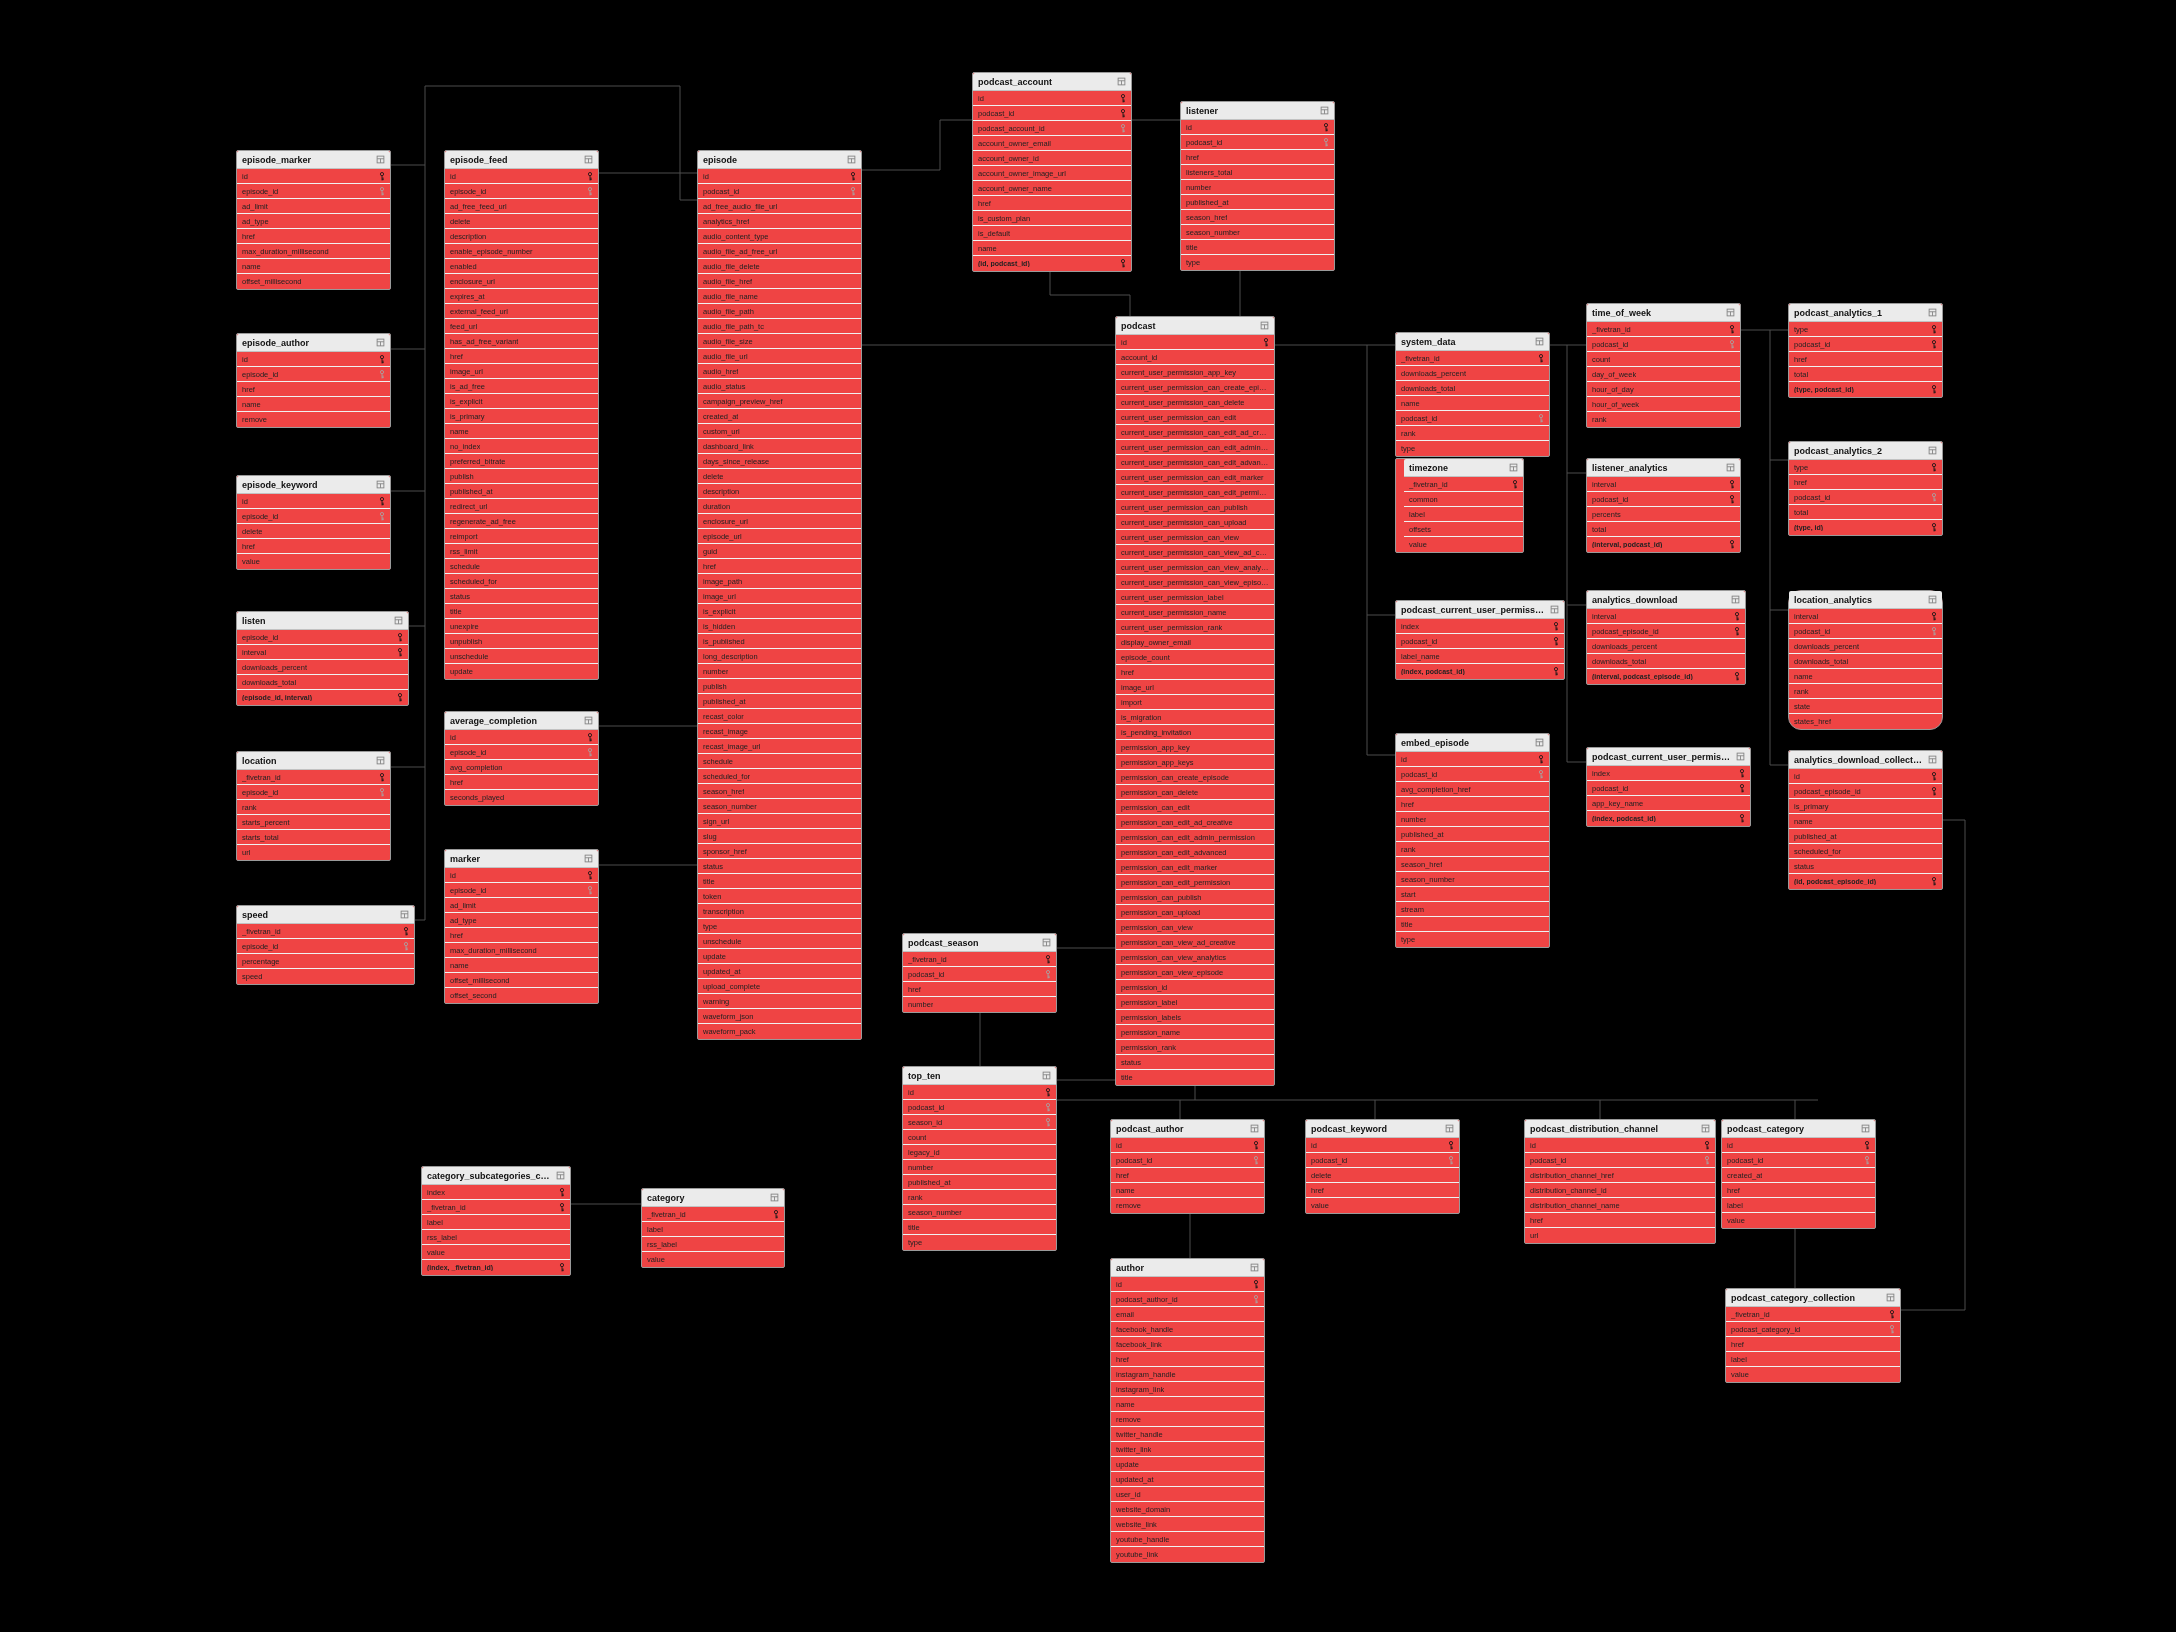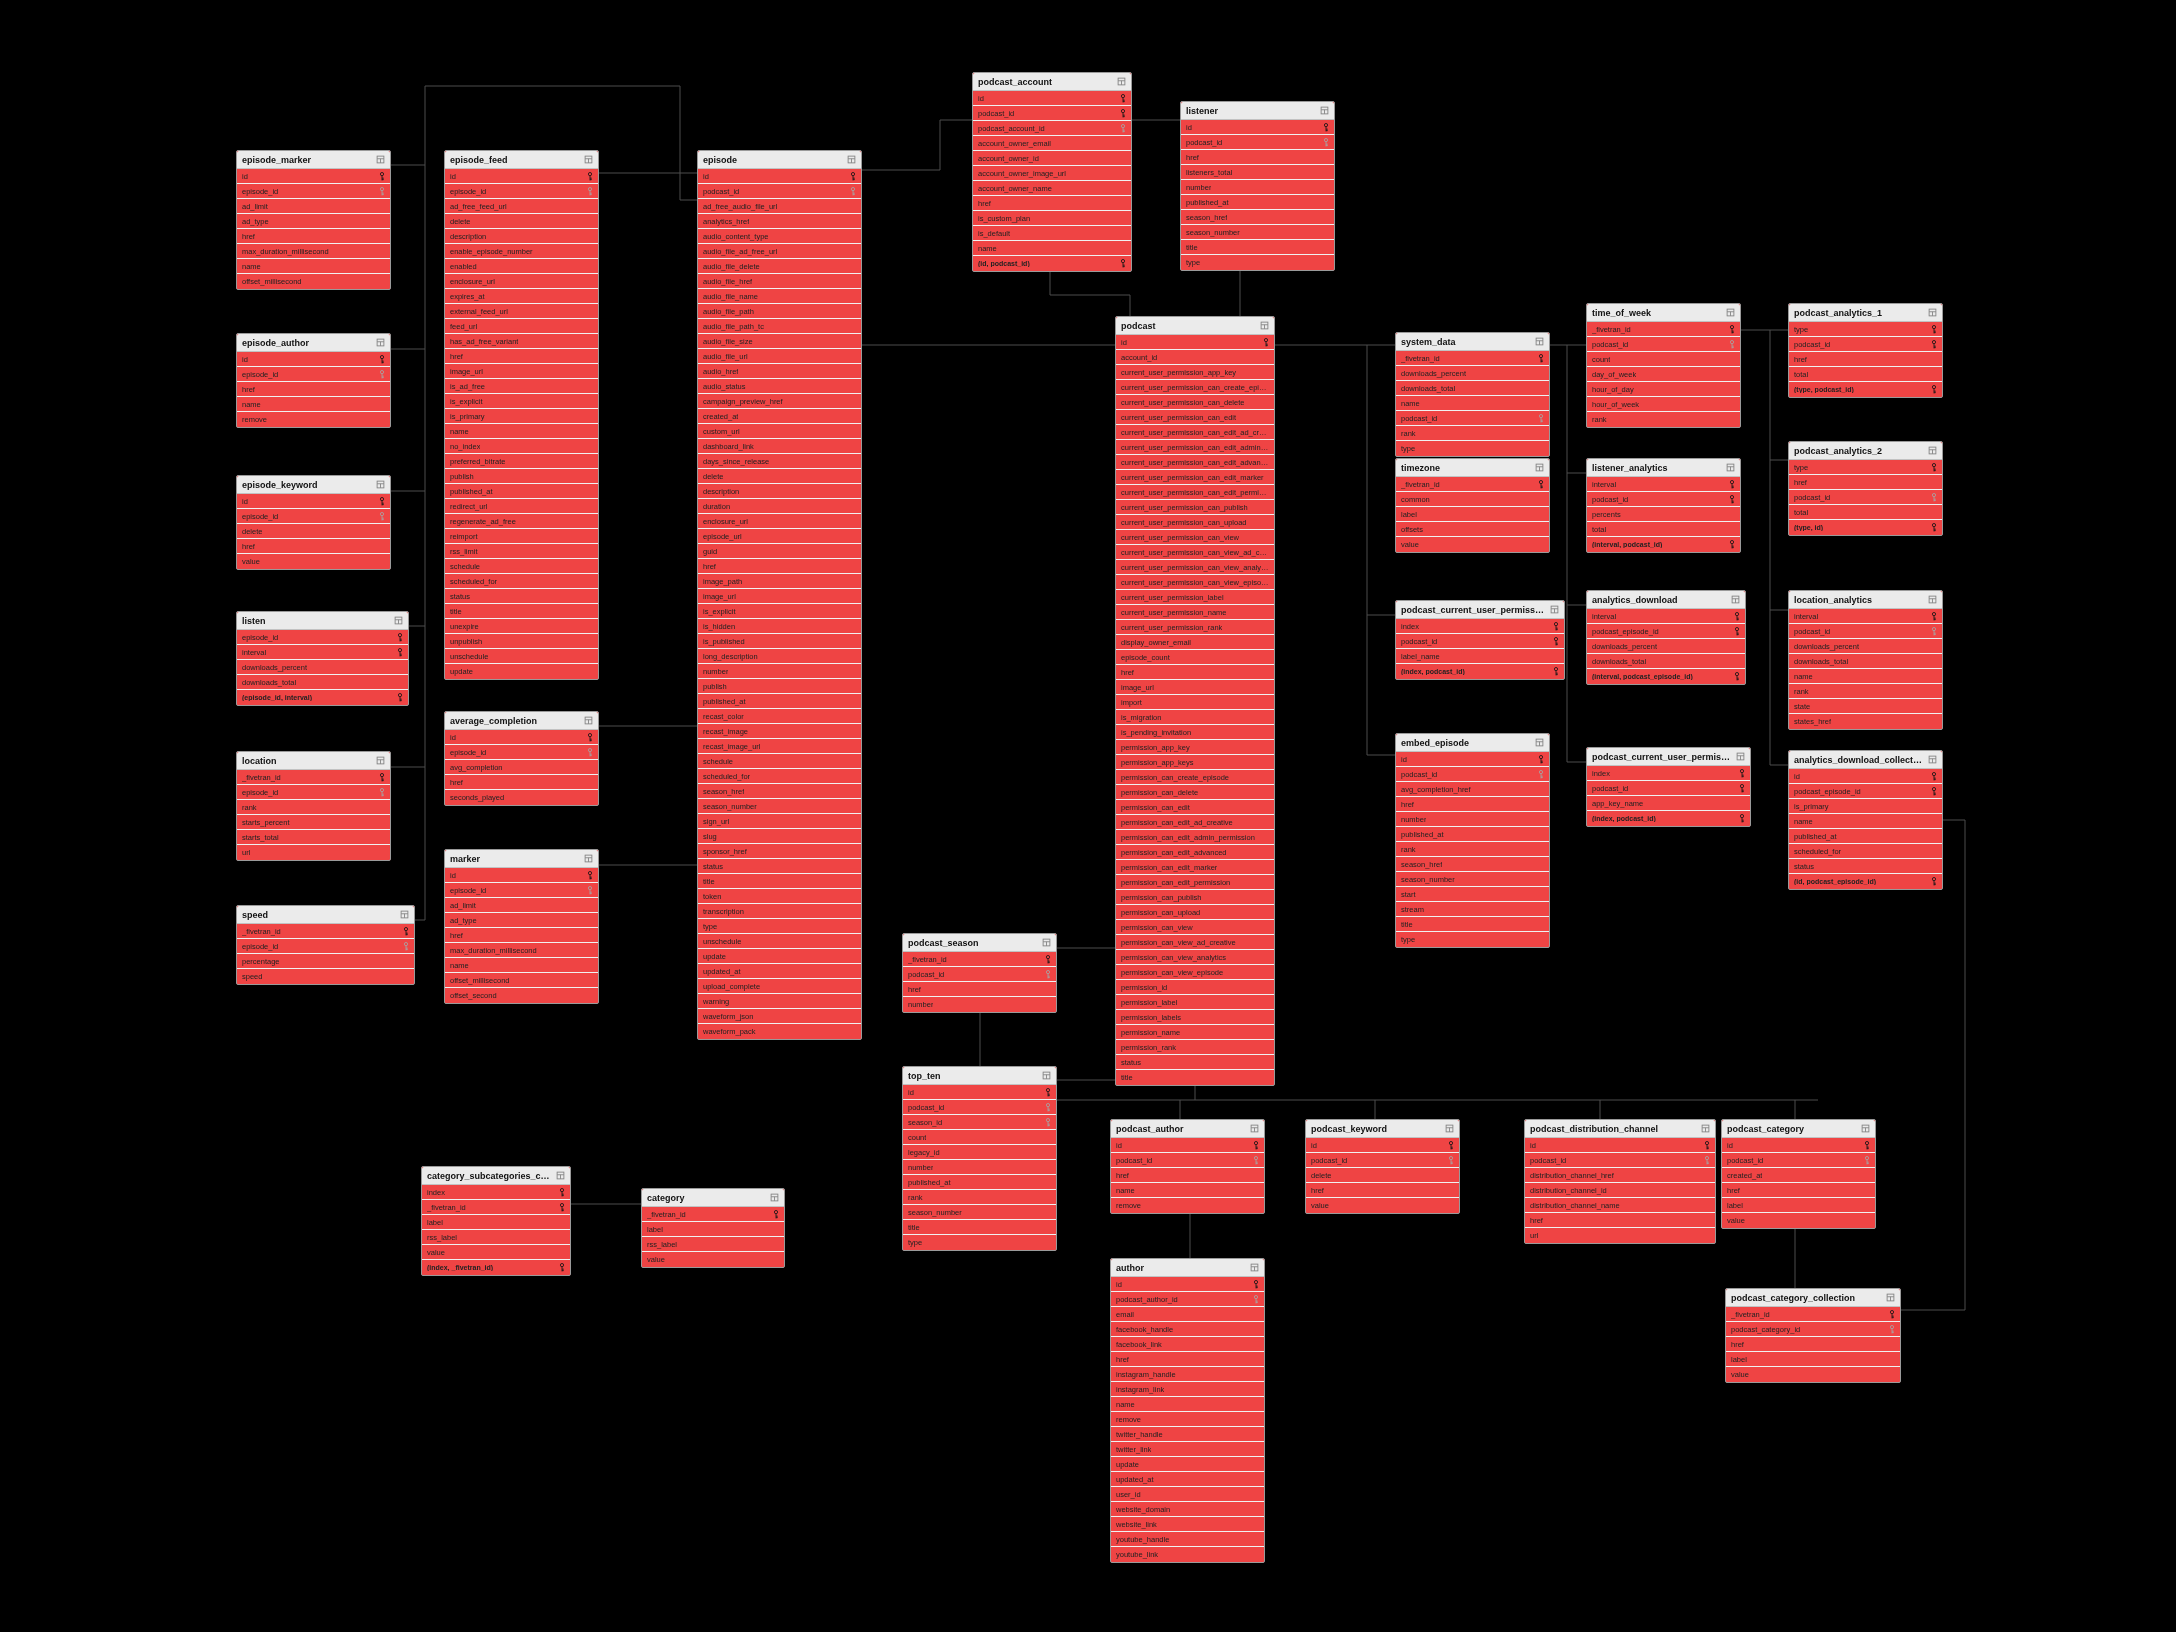--- a/index.html
+++ b/index.html
@@ -1129,21 +1129,21 @@
             </svg>
           </span>
         </div>
         <div class="t-row">
           <span class="f-name">rank</span>
         </div>
         <div class="t-row">
           <span class="f-name">type</span>
         </div>
       </div>
-      <div class="table-card" style="left: 1395px; top: 458px; width: 155px;">
+      <div class="table-card" style="left: 1395px; top: 458px; width: 129px; padding-left: 8px;">
         <div class="t-header">
           <span class="t-name">timezone</span>
           <span class="hdr-icon">
             <svg class="grid-icon" viewBox="0 0 12 12">
               <rect x="1.5" y="1.5" width="9" height="9"></rect>
               <line x1="1.5" y1="5" x2="10.5" y2="5"></line>
               <line x1="6" y1="5" x2="6" y2="10.5"></line>
             </svg>
           </span>
         </div>
@@ -1580,21 +1580,21 @@
           <span class="key-wrap">
             <svg class="key-icon pk" viewBox="0 0 10 16">
               <circle cx="5" cy="4" r="2.7"></circle>
               <line x1="5" y1="6.7" x2="5" y2="14.5"></line>
               <line x1="5" y1="10.8" x2="8" y2="10.8"></line>
               <line x1="5" y1="13.2" x2="8" y2="13.2"></line>
             </svg>
           </span>
         </div>
       </div>
-      <div class="table-card" style="left: 1788px; top: 590px; width: 155px;">
+      <div class="table-card" style="left: 1788px; top: 590px; width: 155px; border-radius: 13px;">
         <div class="t-header">
           <span class="t-name">location_analytics</span>
           <span class="hdr-icon">
             <svg class="grid-icon" viewBox="0 0 12 12">
               <rect x="1.5" y="1.5" width="9" height="9"></rect>
               <line x1="1.5" y1="5" x2="10.5" y2="5"></line>
               <line x1="6" y1="5" x2="6" y2="10.5"></line>
             </svg>
           </span>
         </div>

